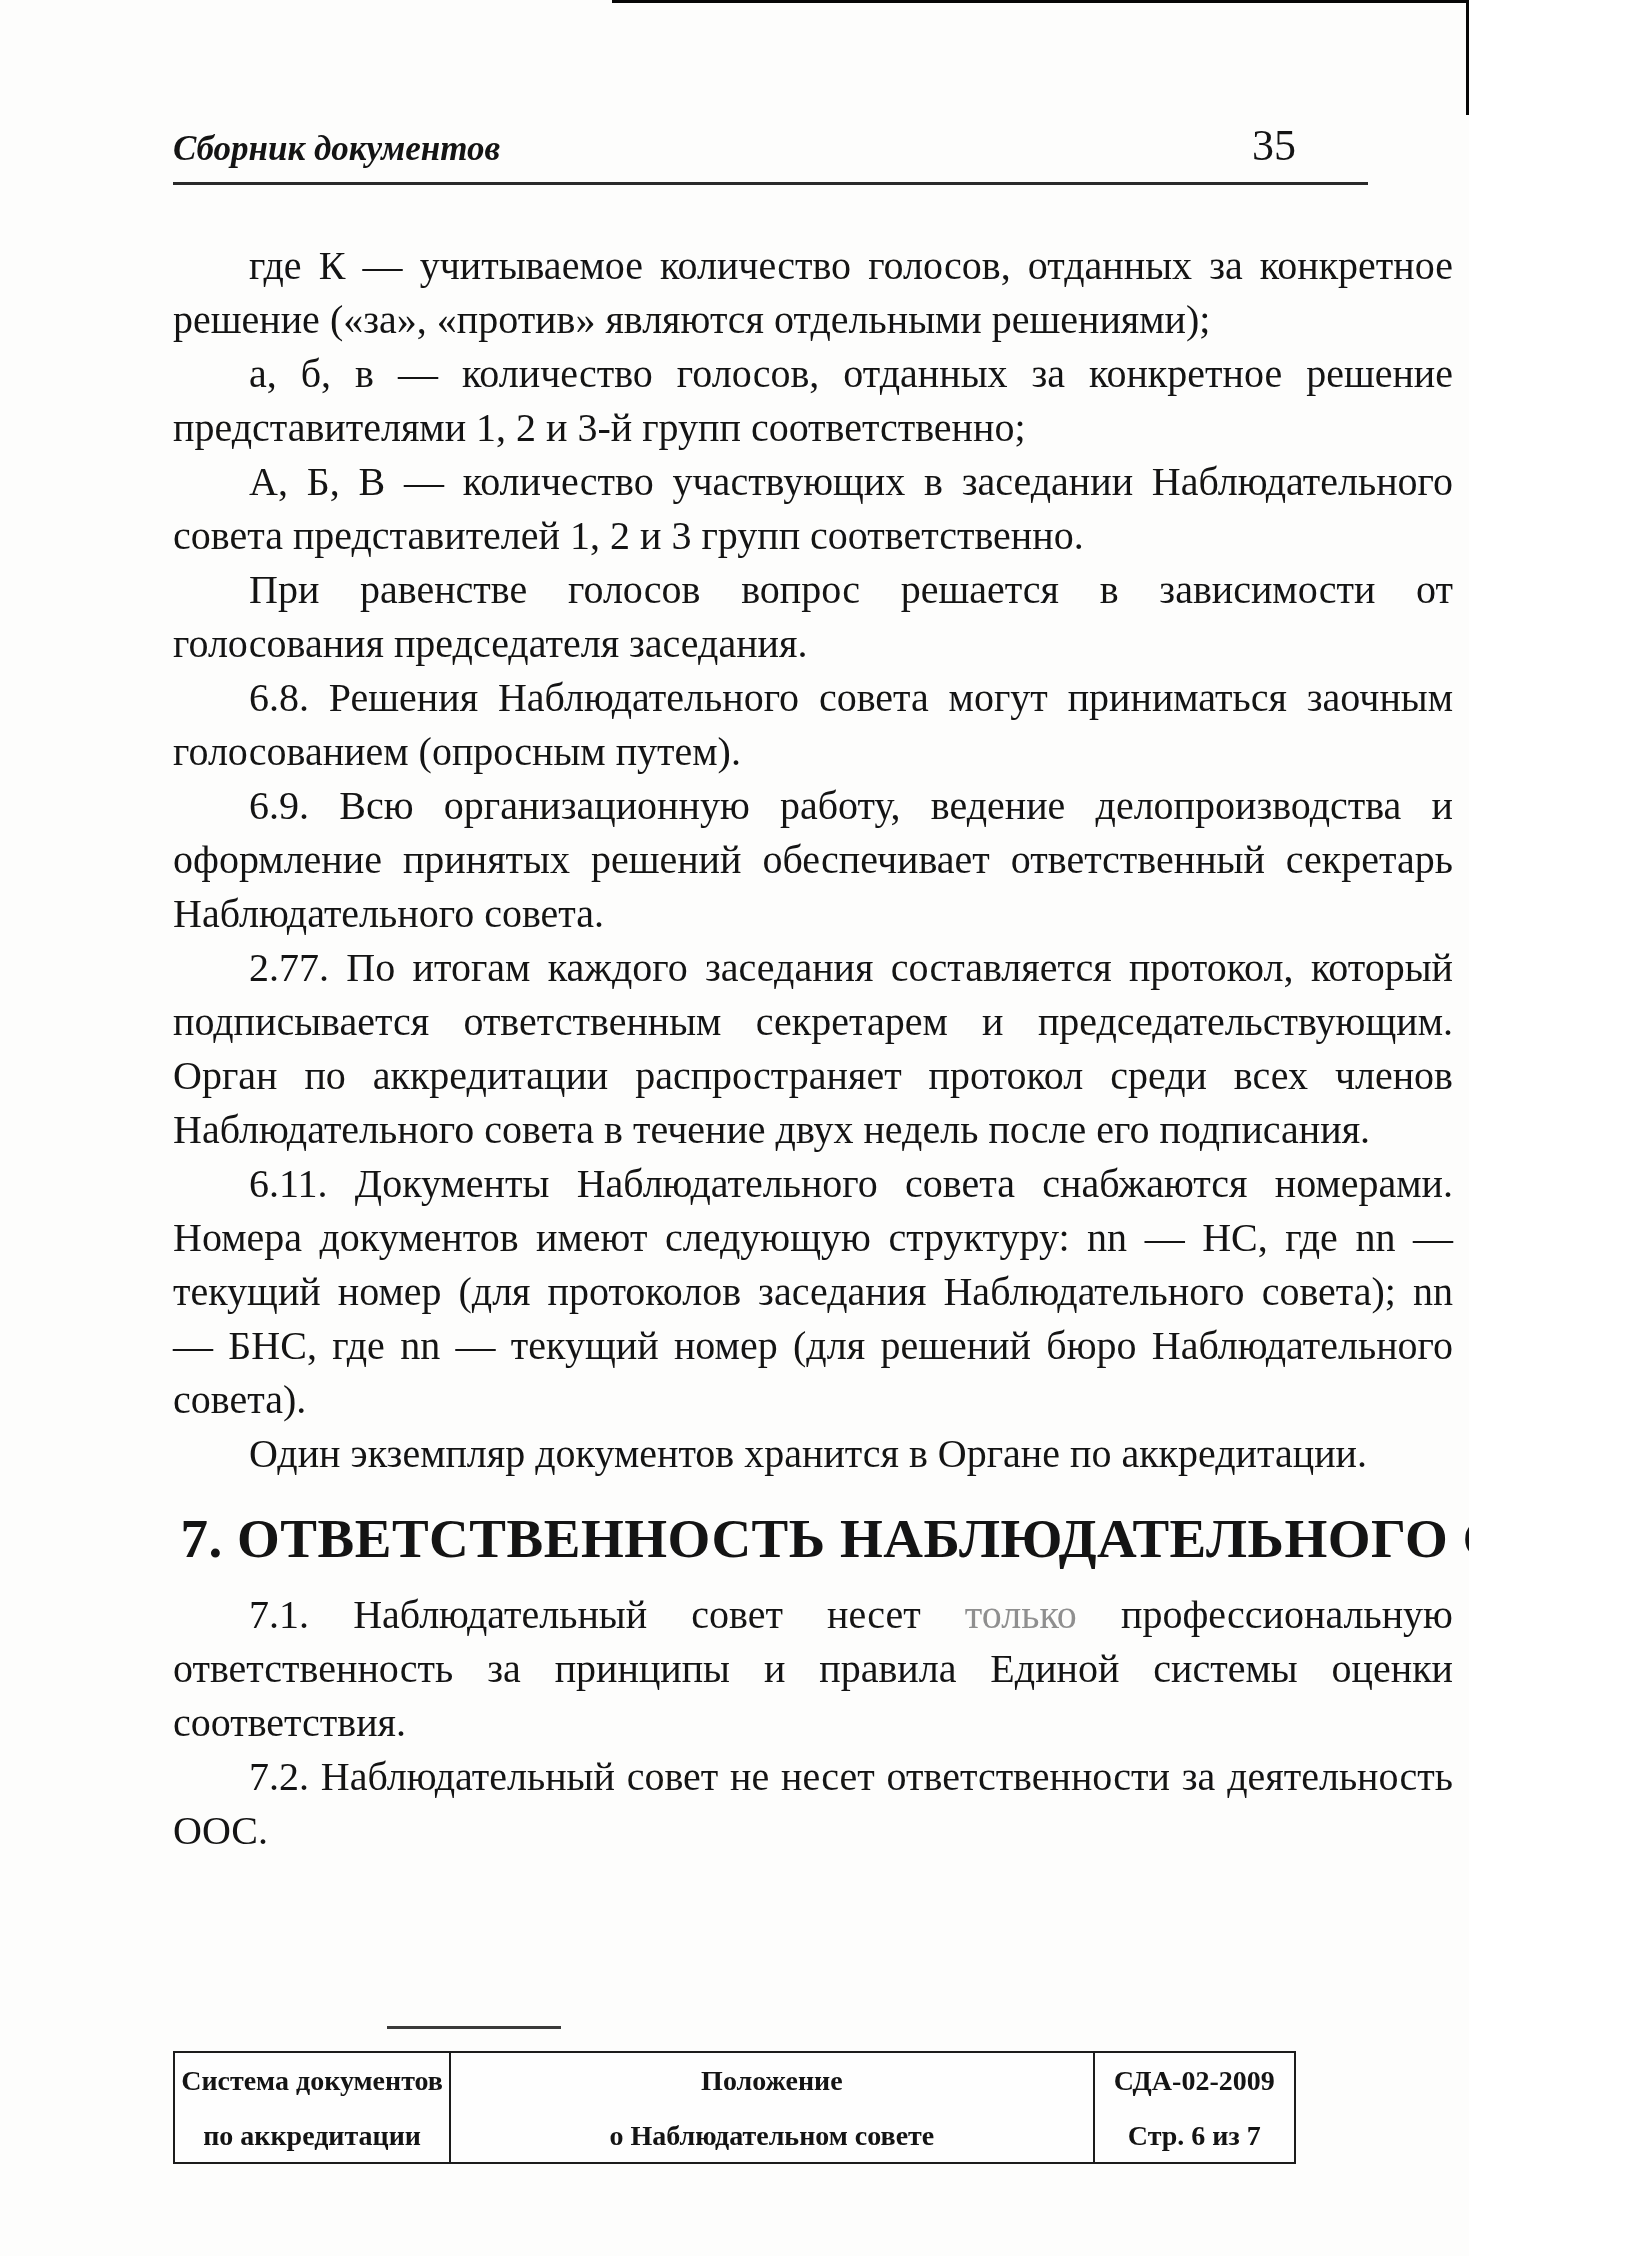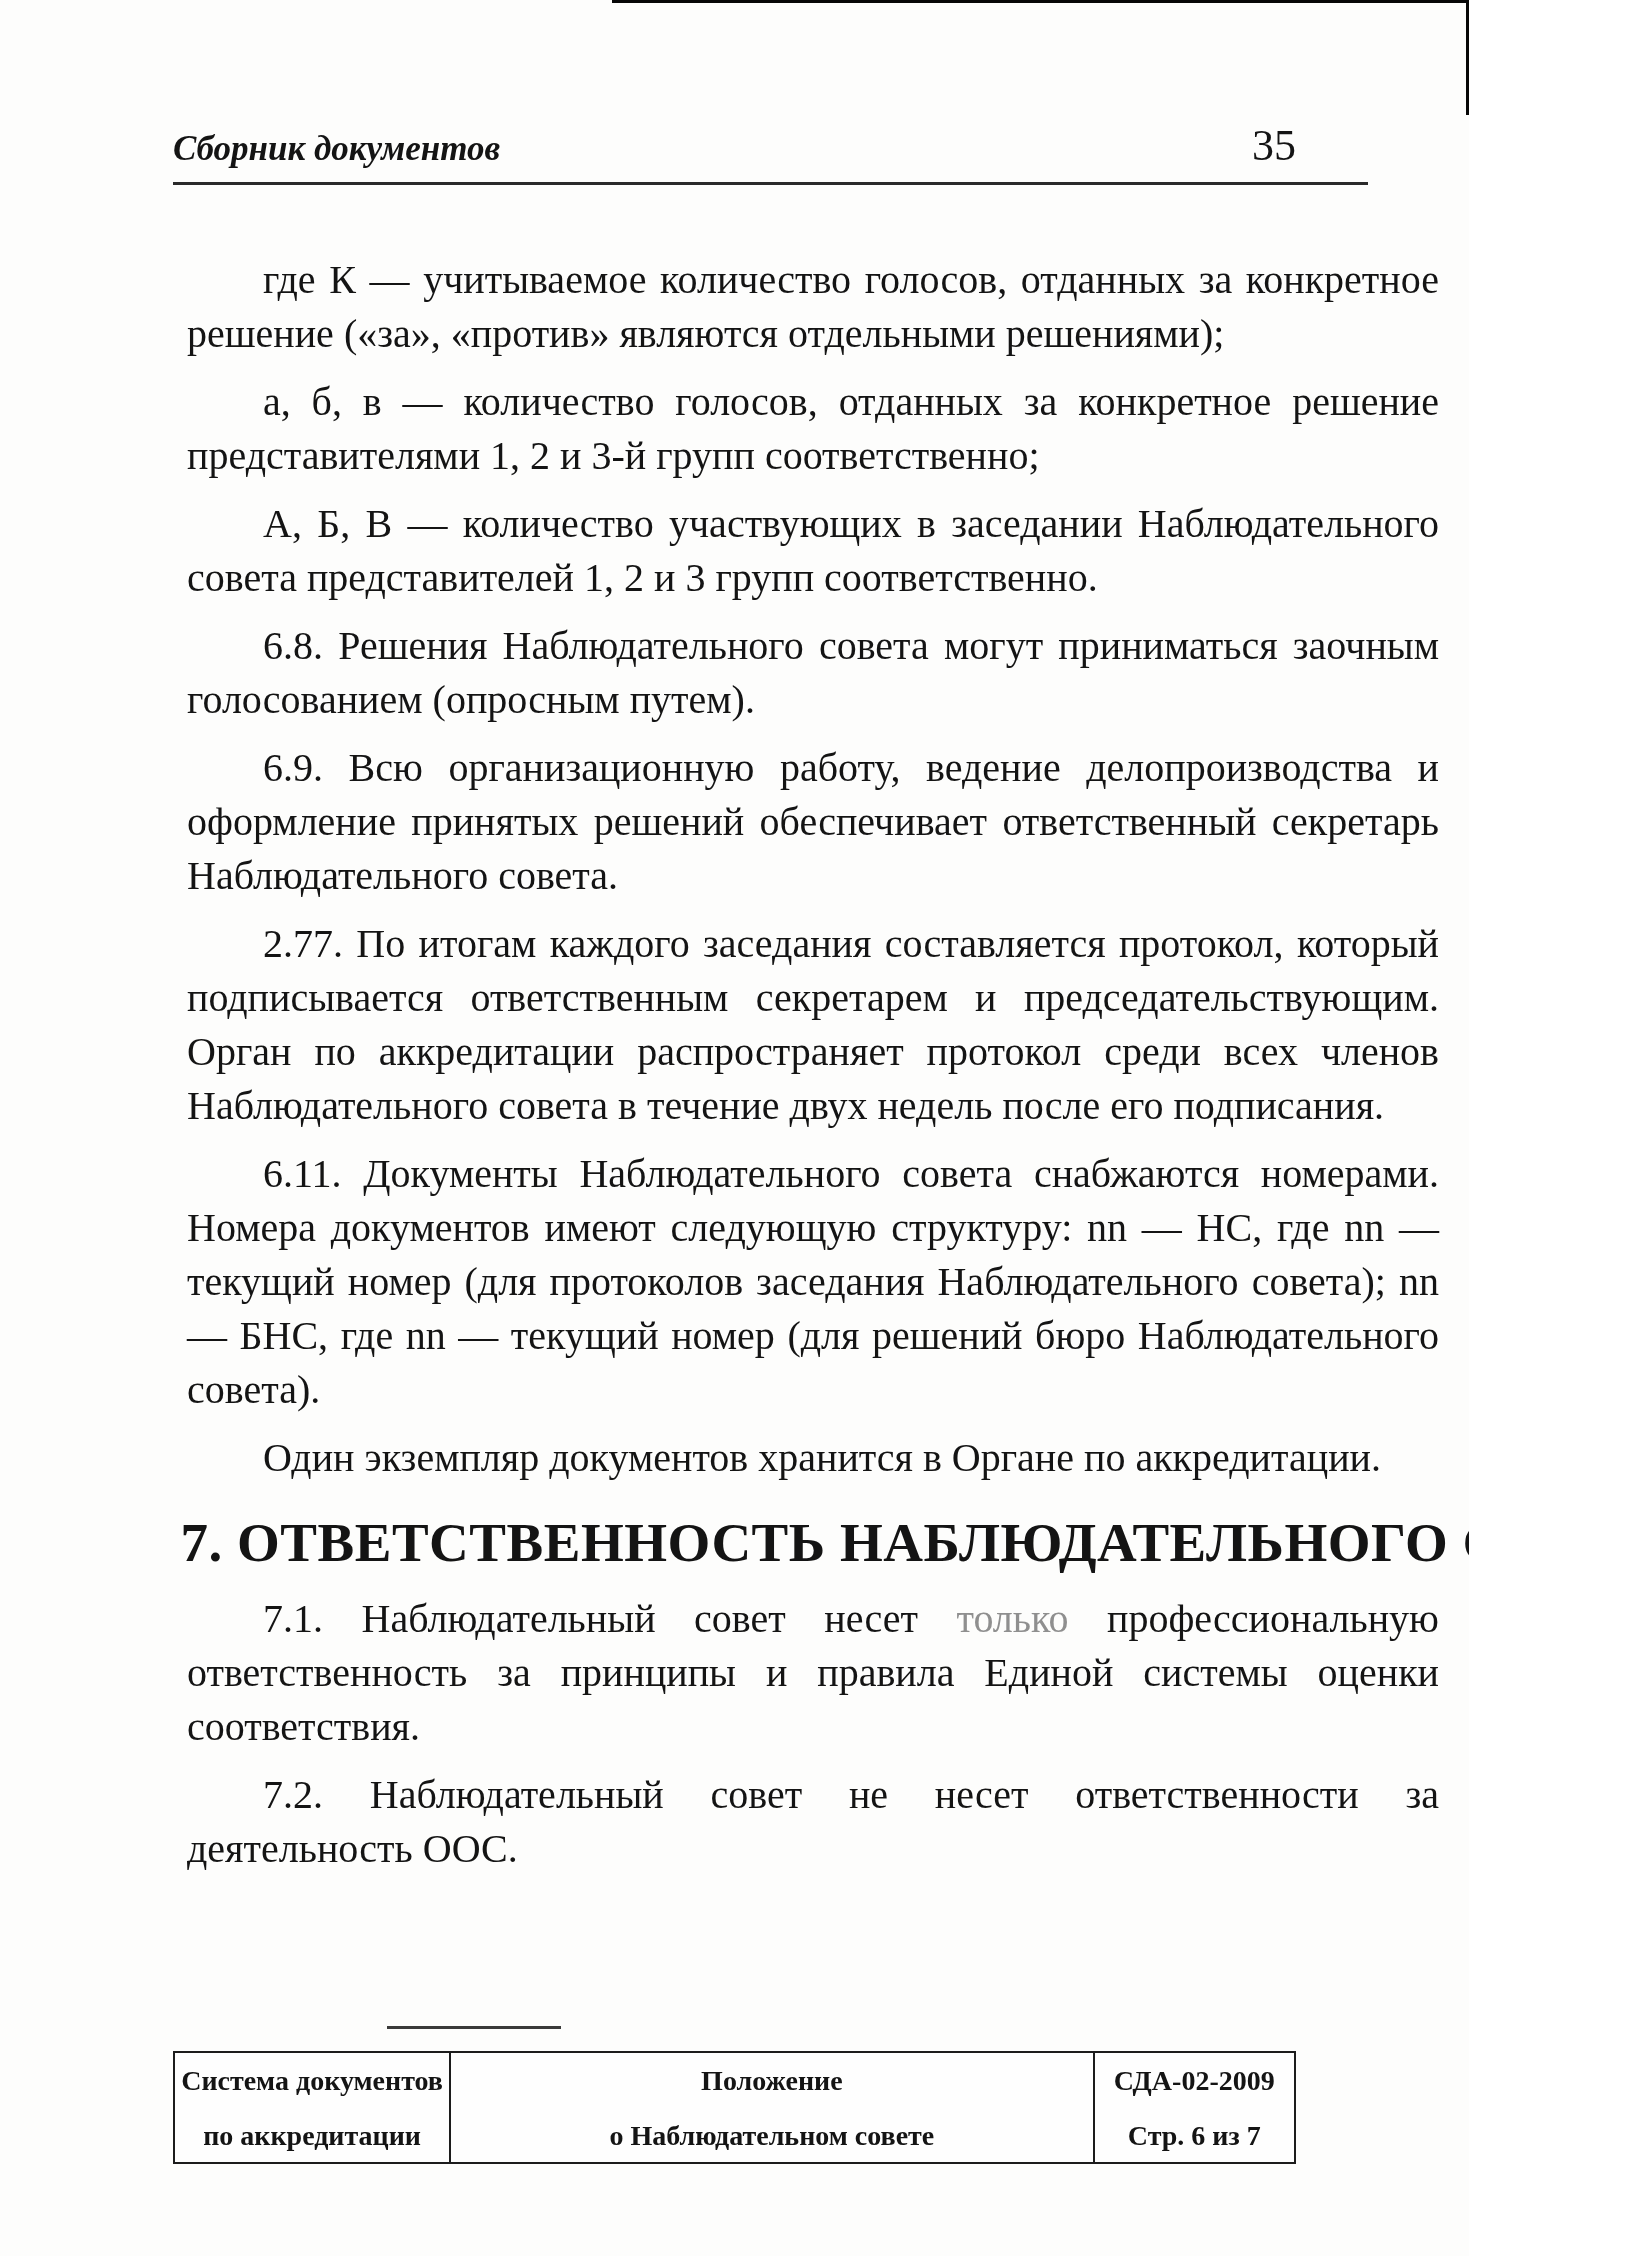--- a/index.html
+++ b/index.html
@@ -26,21 +26,21 @@
   }
   .doc-collection { font-style: italic; font-weight: 700; font-size: 35px; white-space: nowrap; }
   .page-number    { font-size: 44px; font-weight: 400; }
   .header-rule {
     position: absolute; top: 182px; left: 173px; width: 1195px; height: 2.9px; background: #2a2a2a;
   }
 
   
   .body-text { position: absolute; top: 239px; left: 173px; width: 1280px; }
   .body-text p {
-    margin: 14px;
+    margin: 0;
     font-size: 40px;
     line-height: 54px;
     text-align: justify;
     text-indent: 76px;
     hyphens: auto;
     -webkit-hyphens: auto;
   }
   .section-heading {
     margin: 29px 0 21px 0;
     font-size: 55px;
@@ -85,20 +85,21 @@
   <header class="page-header">
     <span class="doc-collection">Сборник документов</span>
     <span class="page-number">35</span>
   </header>
   <div class="header-rule"></div>
 
   <main class="body-text">
     <p>где К — учитываемое количество голосов, отданных за конкретное решение («за», «против» являются отдельными решениями);</p>
     <p>а, б, в — количество голосов, отданных за конкретное решение представителями 1, 2 и 3-й групп соответственно;</p>
     <p>А, Б, В — количество участвующих в заседании Наблюдательного совета представителей 1, 2 и 3 групп соответственно.</p>
+    <p>При равенстве голосов вопрос решается в зависимости от голосования председателя заседания.</p>
     <p>6.8. Решения Наблюдательного совета могут приниматься заочным голосованием (опросным путем).</p>
     <p>6.9. Всю организационную работу, ведение делопроизводства и оформление принятых решений обеспечивает ответственный секретарь Наблюдательного совета.</p>
     <p>2.77. По итогам каждого заседания составляется протокол, который подписывается ответственным секретарем и председательствующим. Орган по аккредитации распространяет протокол среди всех членов Наблюдательного совета в течение двух недель после его подписания.</p>
     <p>6.11. Документы Наблюдательного совета снабжаются номерами. Номера документов имеют следующую структуру: nn — НС, где nn — текущий номер (для протоколов заседания Наблюдательного совета);  nn — БНС, где nn — текущий номер (для решений бюро Наблюдательного совета).</p>
     <p>Один экземпляр документов хранится в Органе по аккредитации.</p>
 
     <h2 class="section-heading">7. ОТВЕТСТВЕННОСТЬ НАБЛЮДАТЕЛЬНОГО СОВЕТА</h2>
 
     <p><span>7.1. Наблюдательный совет несет </span><span class="faded">только</span><span> профессиональную ответственность за принципы и правила Единой системы оценки соответствия.</span></p>
     <p>7.2. Наблюдательный совет не несет ответственности за деятельность ООС.</p>

